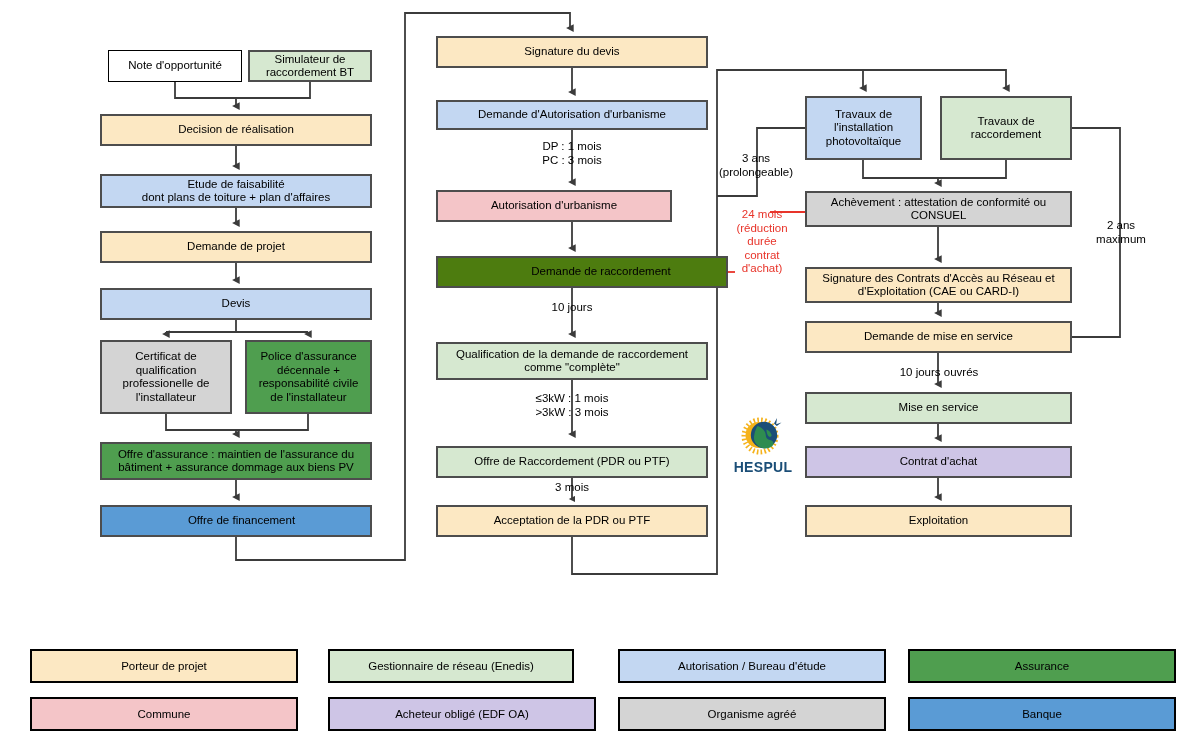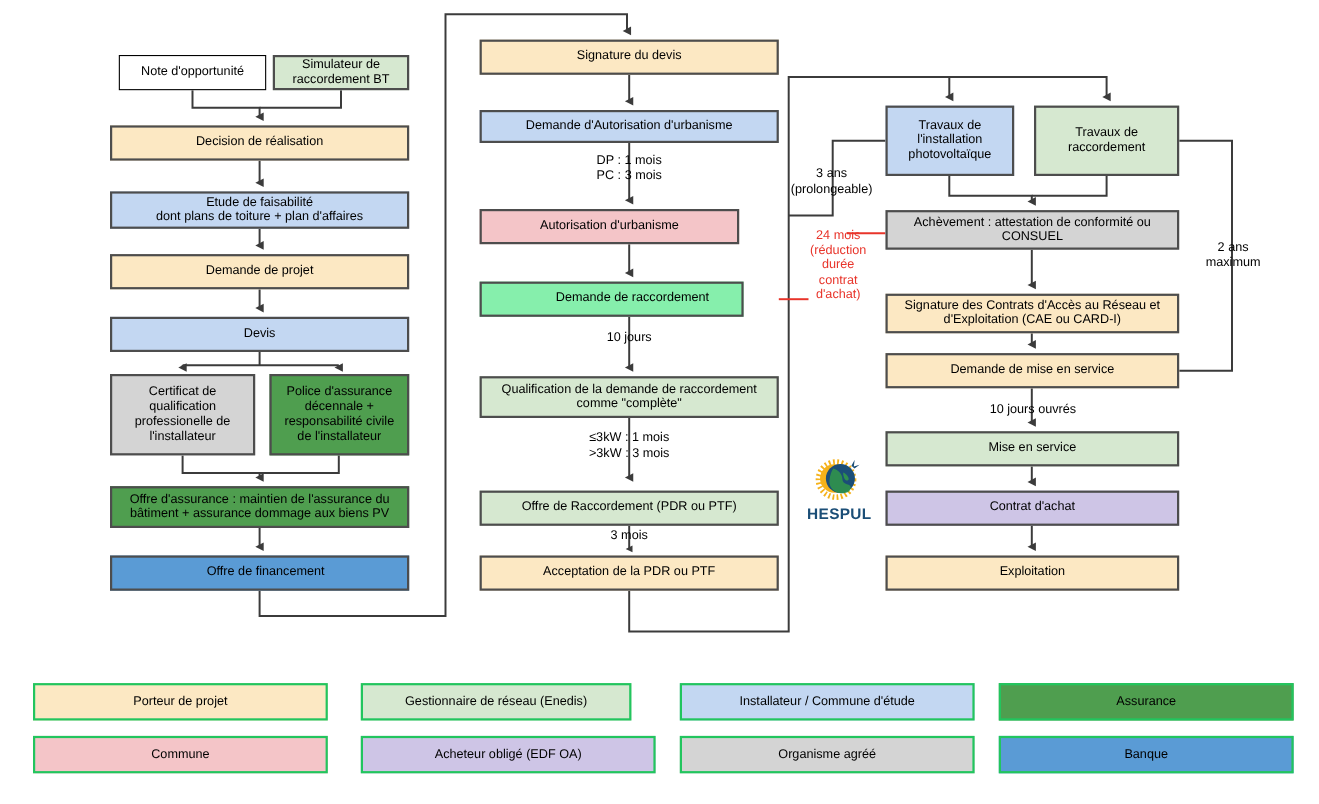--- a/index.html
+++ b/index.html
@@ -25,24 +25,25 @@
     line-height:13.5px;
     color:#000;
     text-align:center;
     z-index:4;
     white-space:pre-line;
   }
   .lbl.red{color:#e8342a;}
   .legend-box{
     position:absolute;
     box-sizing:border-box;
-    border:2px solid #22c55e;
+    border:2px solid #000000;
     display:flex;align-items:center;justify-content:center;
     font-size:11.5px;color:#000;text-align:center;
     z-index:3;
+    margin-top:28px;
   }
   #hespul{position:absolute;left:733px;top:415px;width:60px;height:58px;z-index:5;}
   #hespul .hname{
     position:absolute;left:0;top:44px;width:60px;text-align:center;
     font-size:14px;font-weight:bold;color:#1b4e77;letter-spacing:.3px;
   }
 </style>
 </head>
 <body>
 
@@ -117,21 +118,21 @@
       <div class="node" style="background: rgb(79, 158, 79); white-space: pre-line; left: 245px; top: 340px; width: 127px; height: 74px;">Police d'assurance
 décennale +
 responsabilité civile
 de l'installateur</div>
       <div class="node" style="background: rgb(79, 158, 79); white-space: pre-line; left: 100px; top: 442px; width: 272px; height: 38px;">Offre d'assurance : maintien de l'assurance du
 bâtiment + assurance dommage aux biens PV</div>
       <div class="node" style="background: rgb(90, 155, 213); white-space: pre-line; left: 100px; top: 505px; width: 272px; height: 32px; padding-left: 16px;">Offre de financement</div>
       <div class="node" style="background: rgb(252, 232, 195); white-space: pre-line; left: 436px; top: 36px; width: 272px; height: 32px; text-align: center;">Signature du devis</div>
       <div class="node" style="background: rgb(195, 215, 242); white-space: pre-line; left: 436px; top: 100px; width: 272px; height: 30px;">Demande d'Autorisation d'urbanisme</div>
       <div class="node" style="background: rgb(244, 197, 200); white-space: pre-line; left: 436px; top: 190px; width: 236px; height: 32px;">Autorisation d'urbanisme</div>
-      <div class="node" style="background: #86efac; white-space: pre-line; left: 436px; top: 256px; width: 240px; height: 32px; padding-left: 43px;">Demande de raccordement</div>
+      <div class="node" style="background: #4d7c0f; white-space: pre-line; left: 436px; top: 256px; width: 292px; height: 32px; padding-left: 43px;">Demande de raccordement</div>
       <div class="node" style="background: rgb(214, 232, 208); white-space: pre-line; left: 436px; top: 342px; width: 272px; height: 38px;">Qualification de la demande de raccordement
 comme "complète"</div>
       <div class="node" style="background: rgb(214, 232, 208); white-space: pre-line; left: 436px; top: 446px; width: 272px; height: 32px;">Offre de Raccordement (PDR ou PTF)</div>
       <div class="node" style="background: rgb(252, 232, 195); white-space: pre-line; left: 436px; top: 505px; width: 272px; height: 32px;">Acceptation de la PDR ou PTF</div>
       <div class="node" style="background: rgb(195, 215, 242); white-space: pre-line; left: 805px; top: 96px; width: 117px; height: 64px;">Travaux de
 l'installation
 photovoltaïque</div>
       <div class="node" style="background: rgb(214, 232, 208); white-space: pre-line; left: 940px; top: 96px; width: 132px; height: 64px;">Travaux de
 raccordement</div>
       <div class="node" style="background: rgb(212, 212, 212); white-space: pre-line; left: 805px; top: 191px; width: 267px; height: 36px;">Achèvement : attestation de conformité ou
@@ -172,20 +173,20 @@
         <path d="M33.5,14.6 C35.6,15.4 37.2,17 38.2,19 C38.8,20.2 38.6,21.4 37.6,21.8 C36.4,22.2 35.2,21.2 34.6,20 C34,18.8 33.4,16.6 33.5,14.6 Z" fill="#2f8f4e"></path>
         <path d="M41,8.5 L44,3 L43.2,9.2 L48.5,7.4 L43.8,11 Z" fill="#1b4e77"></path>
       </g>
     </svg>
     <div class="hname">HESPUL</div>
   </div>
 
   <div id="legend-layer">
       <div class="legend-box" style="background: rgb(252, 232, 195); left: 30px; top: 621px; width: 268px; height: 34px;">Porteur de projet</div>
       <div class="legend-box" style="background: rgb(214, 232, 208); left: 328px; top: 621px; width: 246px; height: 34px;">Gestionnaire de réseau (Enedis)</div>
-      <div class="legend-box" style="background: rgb(195, 215, 242); left: 618px; top: 621px; width: 268px; height: 34px;">Installateur / Commune d'étude</div>
+      <div class="legend-box" style="background: rgb(195, 215, 242); left: 618px; top: 621px; width: 268px; height: 34px;">Autorisation / Bureau d'étude</div>
       <div class="legend-box" style="background: rgb(79, 158, 79); left: 908px; top: 621px; width: 268px; height: 34px;">Assurance</div>
       <div class="legend-box" style="background: rgb(244, 197, 200); left: 30px; top: 669px; width: 268px; height: 34px;">Commune</div>
       <div class="legend-box" style="background: rgb(206, 197, 230); left: 328px; top: 669px; width: 268px; height: 34px;">Acheteur obligé (EDF OA)</div>
       <div class="legend-box" style="background: rgb(212, 212, 212); left: 618px; top: 669px; width: 268px; height: 34px;">Organisme agréé</div>
       <div class="legend-box" style="background: rgb(90, 155, 213); left: 908px; top: 669px; width: 268px; height: 34px; text-align: center;">Banque</div>
     </div>
 </div>
 
 </body></html>

